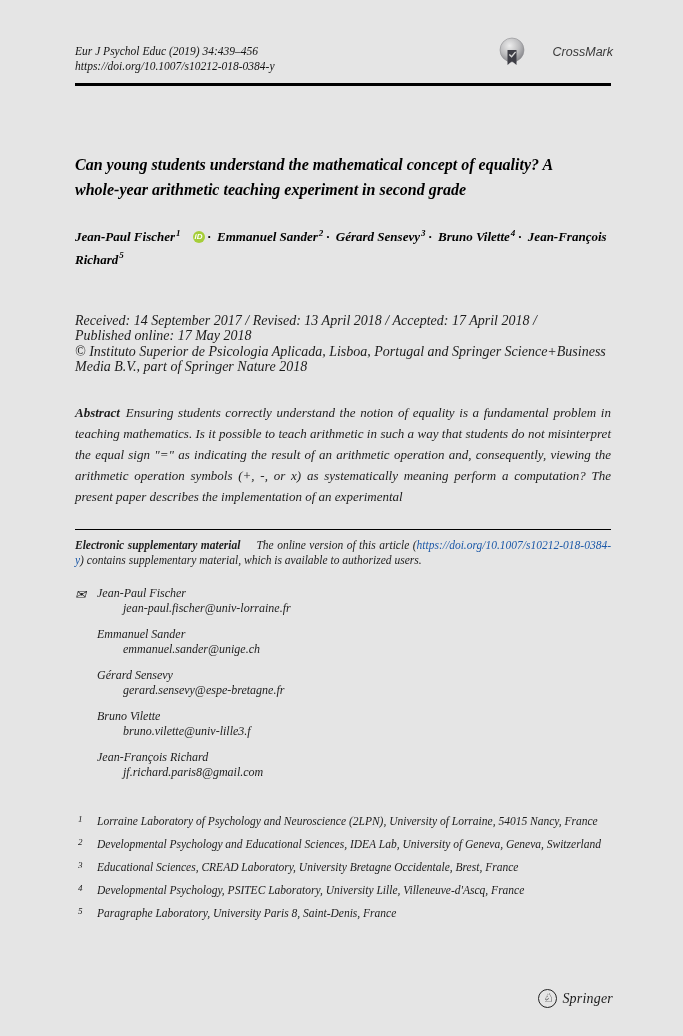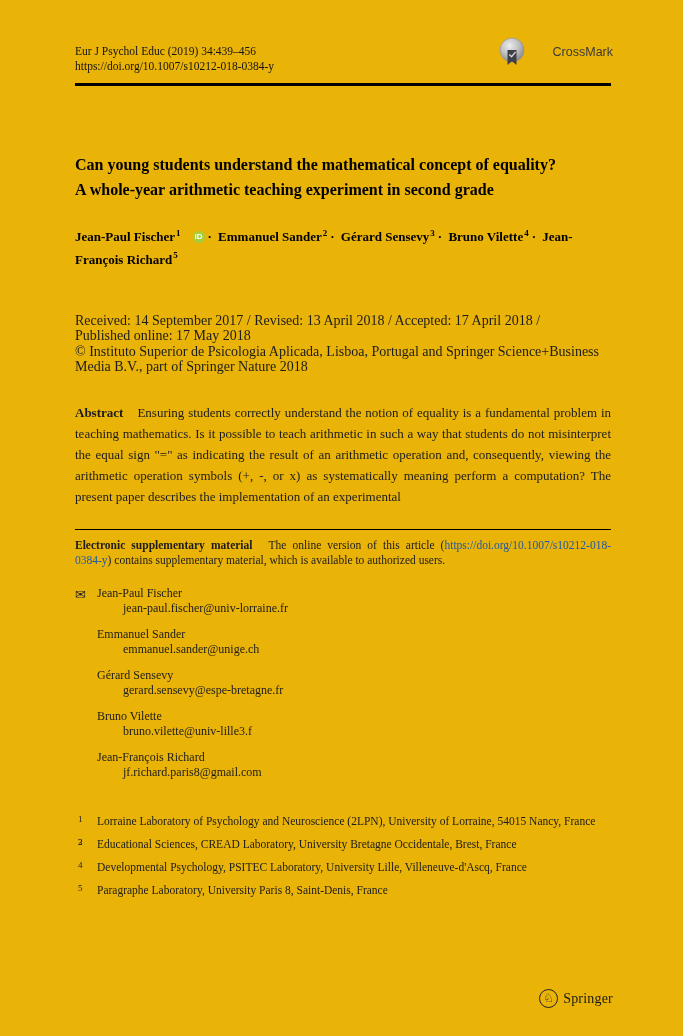--- a/index.html
+++ b/index.html
@@ -1,23 +1,24 @@
 <!DOCTYPE html>
 <html><head>
 <meta charset="utf-8">
 <style>
   html, body { margin: 0; padding: 0; background: #ffffff; }
   .page {
     position: relative;
     width: 683px;
     height: 1036px;
-    background: #eab308;
+    background: #e5e5e5;
     font-family: "Liberation Serif", serif;
     color: #1c1c1c;
     overflow: hidden;
+    font-style: italic;
   }
   .content { position: absolute; left: 75px; top: 0; width: 536px; }
 
   
   .topbar { margin-top: 44px; display: flex; justify-content: space-between; align-items: flex-start; }
   .journal-meta { font-size: 11.5px; line-height: 15px; color: #141414; }
   .crossmark { display: flex; align-items: center; gap: 24px; margin-top: -8px; margin-right: -2px; cursor: pointer; }
   .cm-text { font-family: "Liberation Sans", sans-serif; font-size: 12.5px; color: #3a3a3a; }
   .rule-thick { height: 3px; background: #000; margin-top: 9px; }
 
@@ -38,21 +39,21 @@
     background: #a6ce39; color: #fff; font-family: "Liberation Sans", sans-serif;
     font-size: 8px; font-weight: bold; line-height: 12px; text-align: center;
     vertical-align: 2px; margin-left: 12px; cursor: pointer;
   }
 
   
   .dates { margin-top: 44px; font-size: 14px; line-height: 15.5px; }
 
   
   .abstract { margin: 27px 0 0 0; font-size: 13px; line-height: 21px; text-align: justify; }
-  .abstract strong { margin-right: 14px; }
+  .abstract strong { margin-right: 6px; }
 
   
   .esm { margin: 22px 0 0 0; border-top: 1px solid #000; padding-top: 8px; font-size: 11.5px; line-height: 15px; text-align: justify; }
   .esm strong { margin-right: 16px; }
   .link { color: #1c59a8; text-decoration: none; cursor: pointer; }
 
   
   .contacts { margin-top: 18px; position: relative; padding-left: 22px; font-size: 12px; line-height: 15.5px; }
   .envelope { position: absolute; left: 0; top: 1px; font-size: 13px; color: #222; }
   .contact { margin-bottom: 10px; }
@@ -149,20 +150,21 @@
       </div>
     </div>
 
     <div class="affils">
       <div class="affil">
         <sup class="affil-num">1</sup>
         <span>Lorraine Laboratory of Psychology and Neuroscience (2LPN), University of Lorraine, 54015 Nancy, France</span>
       </div>
       <div class="affil">
         <sup class="affil-num">2</sup>
+        <span>Developmental Psychology and Educational Sciences, IDEA Lab, University of Geneva, Geneva, Switzerland</span>
       </div>
       <div class="affil">
         <sup class="affil-num">3</sup>
         <span>Educational Sciences, CREAD Laboratory, University Bretagne Occidentale, Brest, France</span>
       </div>
       <div class="affil">
         <sup class="affil-num">4</sup>
         <span>Developmental Psychology, PSITEC Laboratory, University Lille, Villeneuve-d'Ascq, France</span>
       </div>
       <div class="affil">

